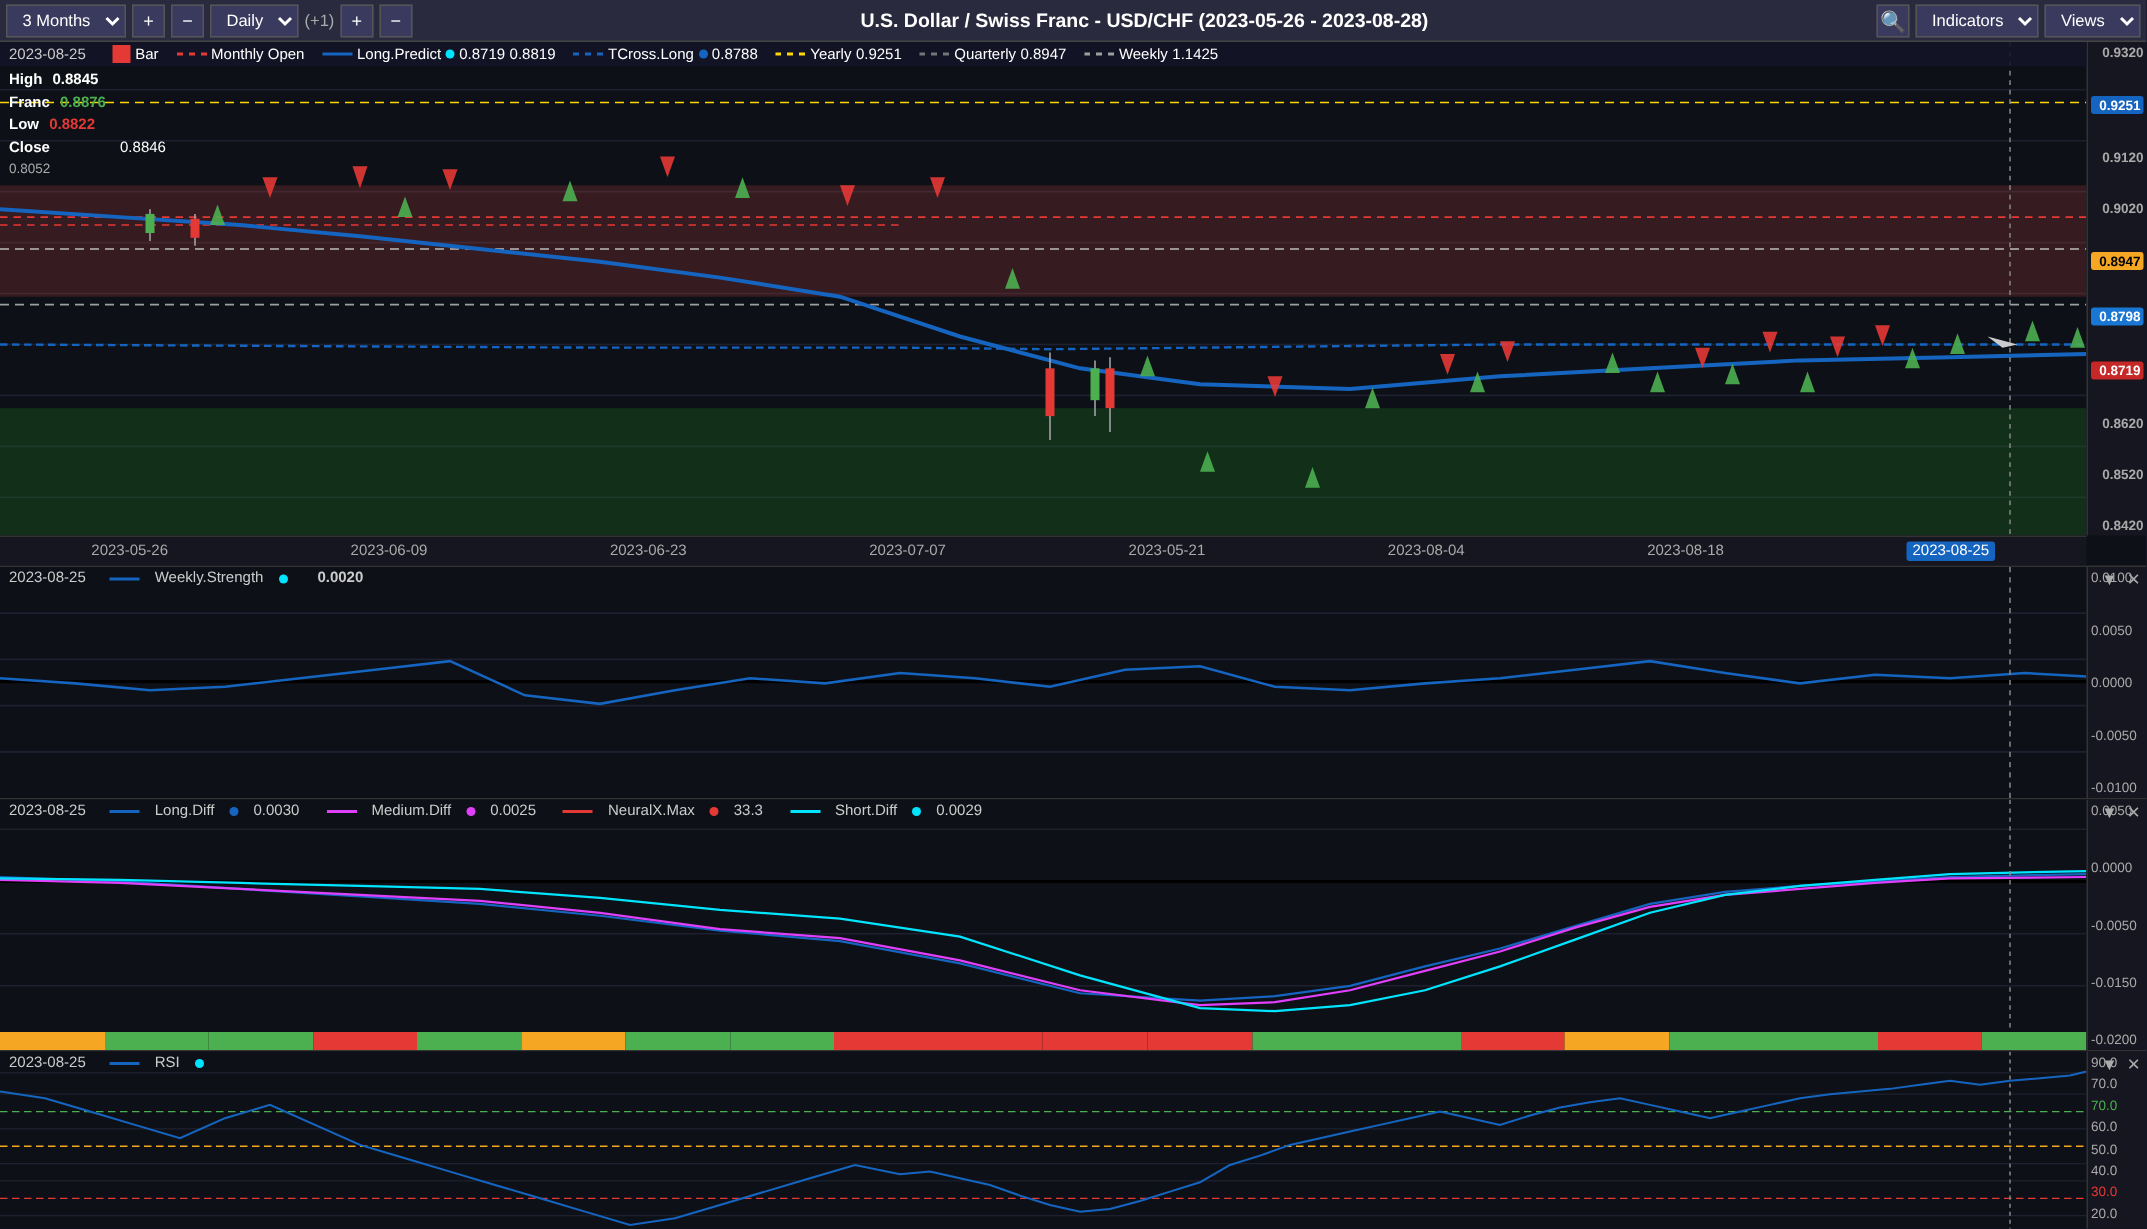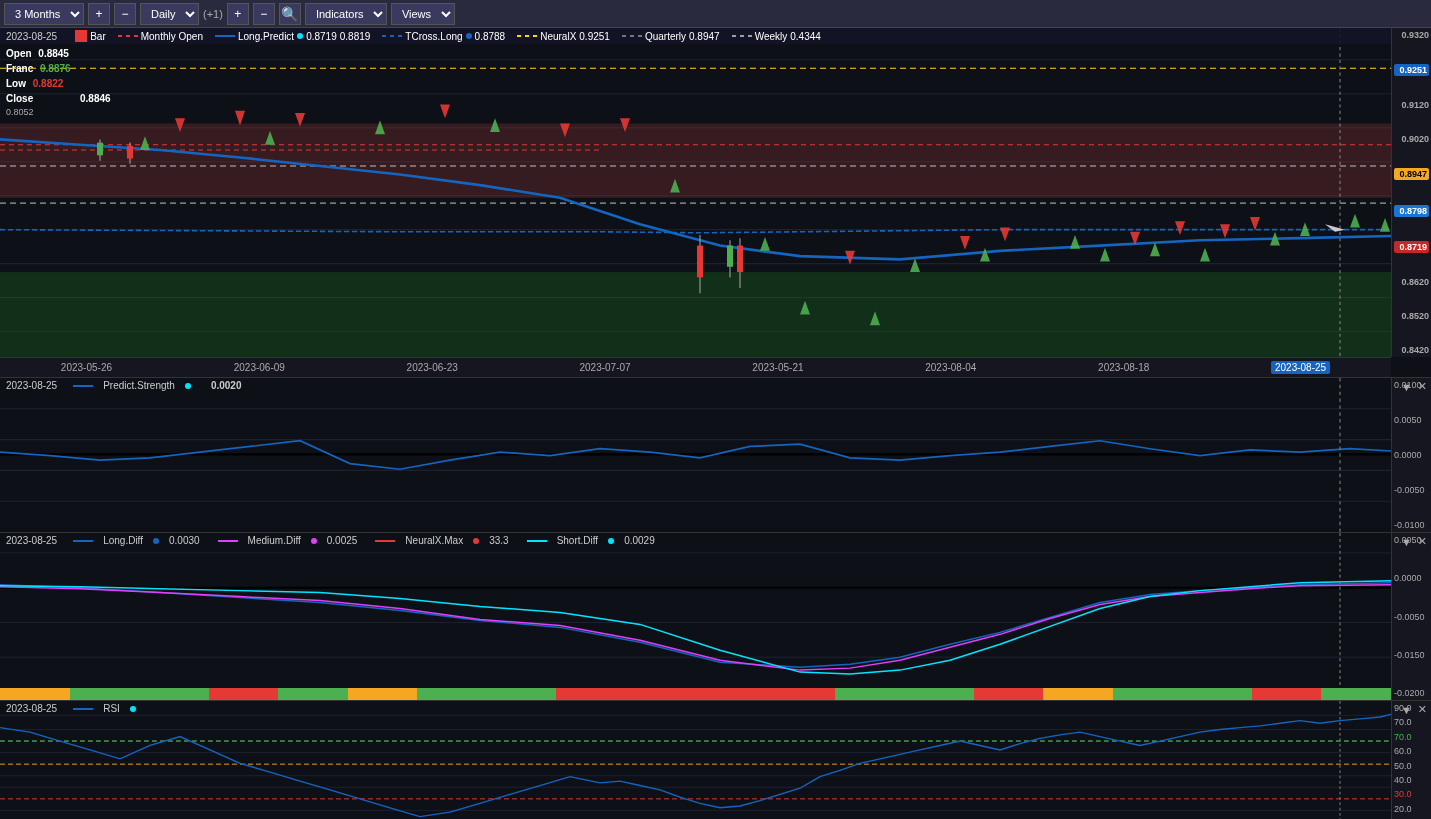--- a/index.html
+++ b/index.html
@@ -275,20 +275,21 @@
     <option>3 Months</option>
   </select>
   <button class="icon-btn">+</button>
   <button class="icon-btn">−</button>
   <select>
     <option>Daily</option>
   </select>
   <span style="color:#aaa; font-size:11px;">(+1)</span>
   <button class="icon-btn">+</button>
   <button class="icon-btn">−</button>
+  <div class="title-bar">U.S. Dollar / Swiss Franc - USD/CHF (2023-05-26 - 2023-08-28)</div>
   <span class="icon-btn search-icon">🔍</span>
   <select>
     <option>Indicators</option>
   </select>
   <select>
     <option>Views</option>
   </select>
 </div>
 
 <div class="chart-container">
@@ -313,51 +314,51 @@
         <span>0.8819</span>
       </span>
       <span class="legend-item">
         <span style="display:inline-block;width:20px;height:2px;background:repeating-linear-gradient(90deg,#1565c0 0,#1565c0 4px,transparent 4px,transparent 8px);"></span>
         <span>TCross.Long</span>
         <span class="dot-indicator" style="background:#1565c0;"></span>
         <span>0.8788</span>
       </span>
       <span class="legend-item">
         <span style="display:inline-block;width:20px;height:2px;background:repeating-linear-gradient(90deg,#ffd600 0,#ffd600 4px,transparent 4px,transparent 8px);"></span>
-        <span>NeuralX</span>
+        <span>Yearly</span>
         <span>0.9251</span>
       </span>
       <span class="legend-item">
         <span style="display:inline-block;width:20px;height:2px;background:repeating-linear-gradient(90deg,#757575 0,#757575 4px,transparent 4px,transparent 8px);"></span>
         <span>Quarterly</span>
         <span>0.8947</span>
       </span>
       <span class="legend-item">
         <span style="display:inline-block;width:20px;height:2px;background:repeating-linear-gradient(90deg,#9e9e9e 0,#9e9e9e 4px,transparent 4px,transparent 8px);"></span>
         <span>Weekly</span>
-        <span>0.4344</span>
+        <span>1.1425</span>
       </span>
     </div>
 
     <div class="ohlc-info">
       <div>
-        <span>Open</span>
+        <span>High</span>
         <span style="color:#fff;font-weight:bold;margin-left:4px;">0.8845</span>
       </div>
       <div>
         <span>Franc</span>
         <span style="color:#4caf50;font-weight:bold;margin-left:4px;">0.8876</span>
       </div>
       <div>
         <span>Low</span>
         <span style="color:#e53935;font-weight:bold;margin-left:4px;">0.8822</span>
       </div>
       <div>
         <span>Close</span>
-        <span style="color:#fff;font-weight:bold;margin-left:4px;padding-left:40px;">0.8846</span>
+        <span style="color:#fff;font-weight:normal;margin-left:4px;padding-left:40px;">0.8846</span>
       </div>
       <div style="color:#aaa; font-size:9px;">0.8052</div>
     </div>
 
     <div class="chart-svg-wrapper">
       <svg width="100%" height="100%" viewBox="0 0 1391 310" preserveAspectRatio="none">
 
         <rect width="1391" height="310" fill="#0d1117"></rect>
 
         <line x1="0" y1="30" x2="1391" y2="30" stroke="#1e2030" stroke-width="1"></line>
@@ -459,21 +460,21 @@
       <span class="date-label">2023-08-04</span>
       <span class="date-label">2023-08-18</span>
       <span class="date-label current">2023-08-25</span>
     </div>
   </div>
 
   <div class="indicator-panel" style="flex: 0 0 155px;">
     <div class="indicator-legend">
       <span class="panel-date">2023-08-25</span>
       <span style="display:inline-block;width:20px;height:2px;background:#1565c0;vertical-align:middle;"></span>
-      <span>Predict.Strength</span>
+      <span>Weekly.Strength</span>
       <span class="dot-indicator" style="background:#00e5ff;"></span>
       <br>
       <span style="margin-left:0;font-weight:bold;">0.0020</span>
     </div>
     <div class="indicator-controls">
       <button class="ctrl-btn">▼</button>
       <button class="ctrl-btn">✕</button>
     </div>
 
     <svg width="calc(100% - 40px)" height="100%" style="position:absolute;left:0;right:40px;top:0;bottom:0;width:calc(100% - 40px);" viewBox="0 0 1391 135" preserveAspectRatio="none">

